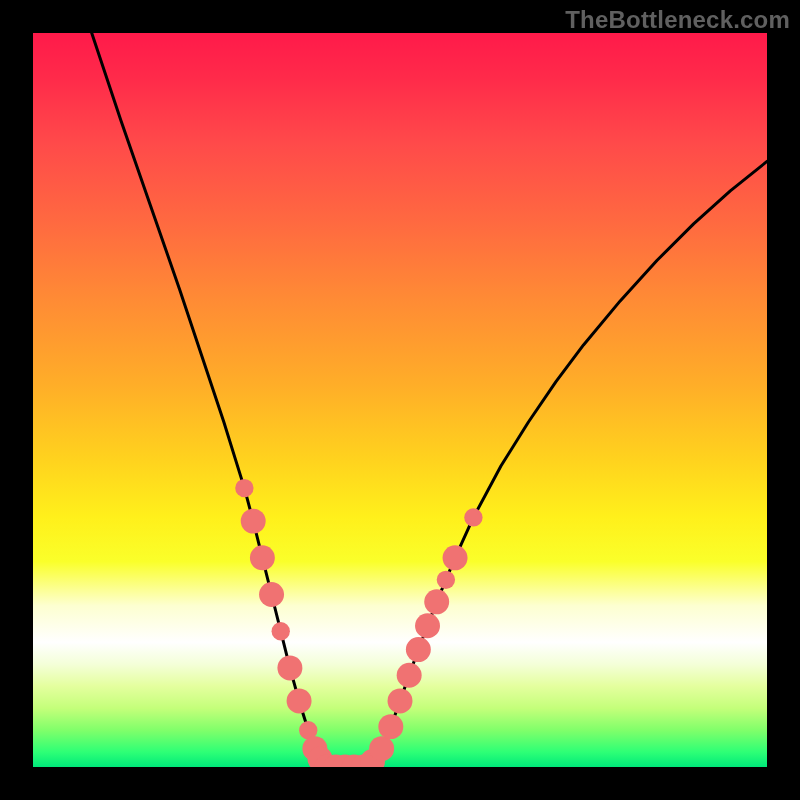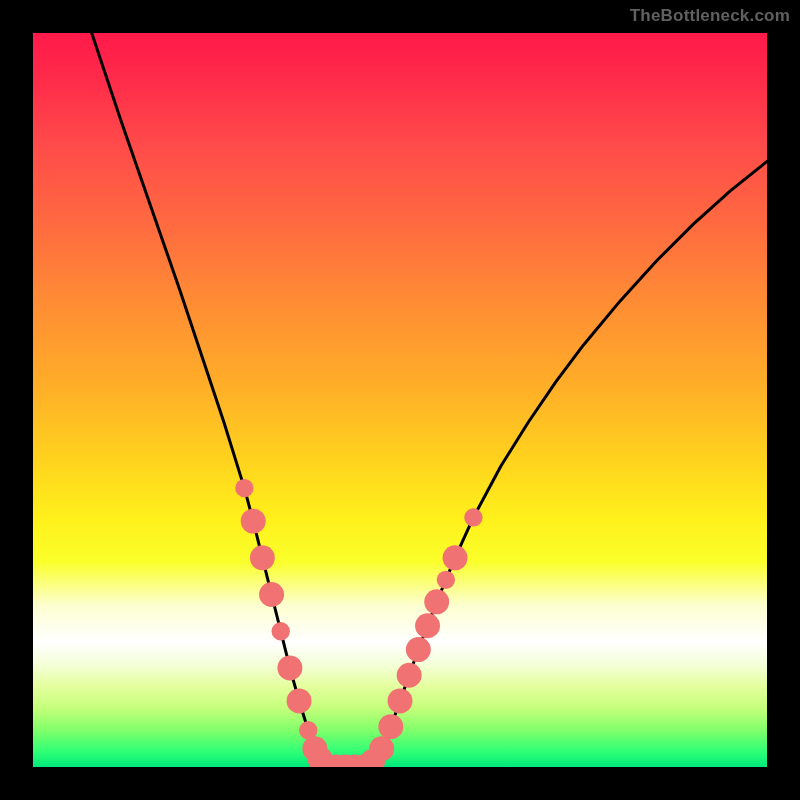--- a/index.html
+++ b/index.html
@@ -8,21 +8,21 @@
     position: relative;
     width: 800px;
     height: 800px;
     background: #000;
   }
   .watermark {
     position: absolute;
     top: 6px;
     right: 10px;
     font-family: Arial, Helvetica, sans-serif;
-    font-size: 17px;
+    font-size: 24px;
     font-weight: 600;
     color: #606060;
     letter-spacing: 0.2px;
     z-index: 10;
   }
   .plot-area {
     position: absolute;
     left: 33px;
     top: 33px;
     width: 734px;

